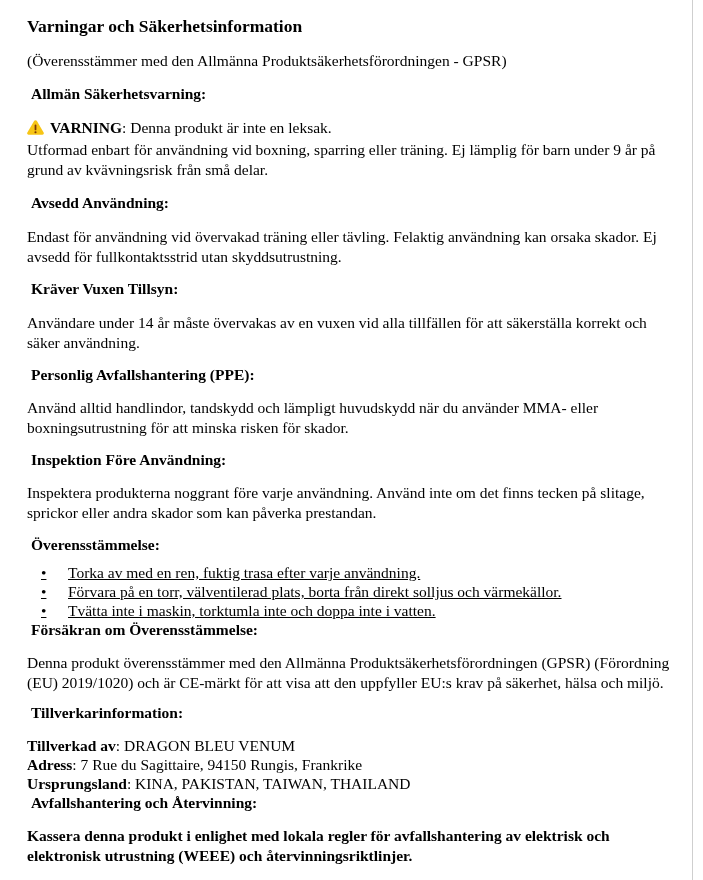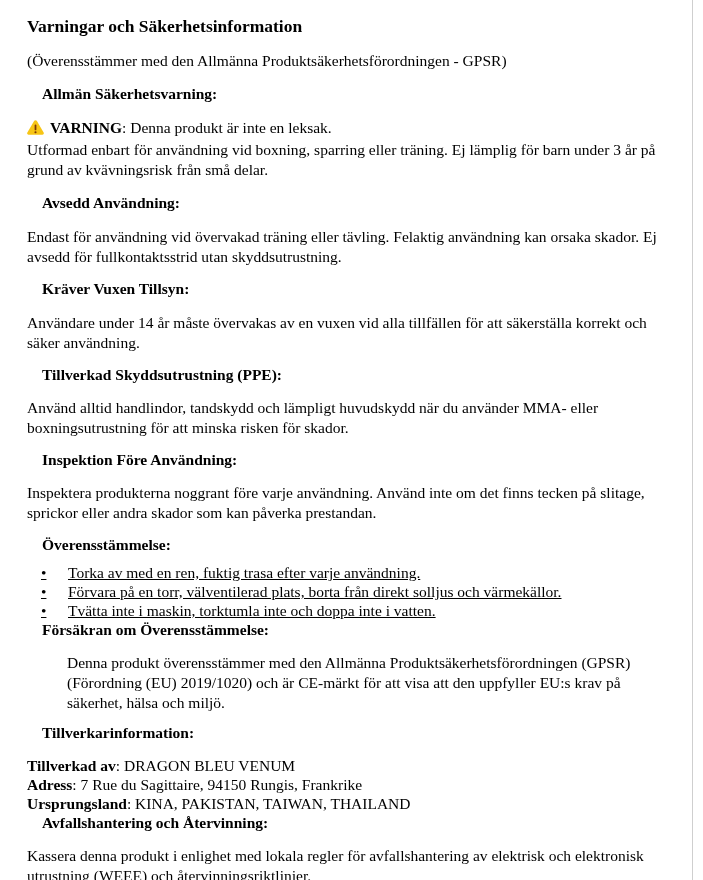--- a/index.html
+++ b/index.html
@@ -9,28 +9,28 @@
     box-sizing:border-box;
     background:#ffffff;
     padding:15px 21px 0 27px;
     font-family:"Liberation Serif", serif;
     font-size:15.5px;line-height:20px;
     color:#000000;
     overflow:hidden;
   }
   .doc-title{font-size:17.5px;line-height:22px;font-weight:bold;margin:0 0 14px;}
   .subtitle{margin:0 0 13px;}
-  .h{font-weight:bold;margin:0 15px 14px;}
+  .h{font-weight:bold;margin:0 4px 14px;}
   .h.mb13{margin-bottom:13px;}
   .h.mb8{margin-bottom:8px;}
   .h.mt0{margin-top:0;}
   .para{margin:0 0 12px;}
   .para.mb13{margin-bottom:13px;}
-  .para.mb10{margin-bottom:10px;margin-left:40px;}
-  .para.mb0{margin-bottom:15px;}
+  .para.mb10{margin-bottom:10px;}
+  .para.mb0{margin-bottom:15px;font-weight:bold;}
   .warning-line{margin:0;}
   .warning-line .wicon{display:inline-block;vertical-align:-2px;margin-right:6px;}
   .bullets{margin:0 0 0 14px;padding:0;}
   .bullet-row{display:flex;line-height:19px;text-decoration:underline;}
   .bullet-marker{width:27px;flex:0 0 27px;}
   .bullet-marker::before{content:"\2022";}
   .mfr{margin:0 0 0;line-height:19px;}
   .mfr-row{margin:0;}
   .scroll-line{
     position:absolute;top:0;bottom:0;right:6px;width:1px;
@@ -50,29 +50,29 @@
 
   <p class="warning-line">
     <span class="wicon">
       <svg width="17" height="15" viewBox="0 0 24 21.5" aria-hidden="true">
         <path d="M13.8 1.2 a2.1 2.1 0 0 0 -3.6 0 L0.35 17.9 A2.15 2.15 0 0 0 2.2 21.1 h19.6 a2.15 2.15 0 0 0 1.85 -3.2 Z" fill="#f7c515"></path>
         <rect x="10.75" y="6.6" width="2.5" height="8.2" rx="1.25" fill="#7a3405"></rect>
         <circle cx="12" cy="17.6" r="1.55" fill="#7a3405"></circle>
       </svg>
     </span><strong>VARNING</strong><span>: Denna produkt är inte en leksak.</span>
   </p>
-  <p class="para mb13">Utformad enbart för användning vid boxning, sparring eller träning. Ej lämplig för barn under 3 år på grund av kvävningsrisk från små delar.</p>
+  <p class="para mb13">Utformad enbart för användning vid boxning, sparring eller träning. Ej lämplig för barn under 9 år på grund av kvävningsrisk från små delar.</p>
 
   <p class="h">Avsedd Användning:</p>
   <p class="para">Endast för användning vid övervakad träning eller tävling. Felaktig användning kan orsaka skador. Ej avsedd för fullkontaktsstrid utan skyddsutrustning.</p>
 
   <p class="h">Kräver Vuxen Tillsyn:</p>
   <p class="para">Användare under 14 år måste övervakas av en vuxen vid alla tillfällen för att säkerställa korrekt och säker användning.</p>
 
-  <p class="h mb13">Tillverkad Skyddsutrustning (PPE):</p>
+  <p class="h mb13">Personlig Avfallshantering (PPE):</p>
   <p class="para">Använd alltid handlindor, tandskydd och lämpligt huvudskydd när du använder MMA- eller boxningsutrustning för att minska risken för skador.</p>
 
   <p class="h mb13">Inspektion Före Användning:</p>
   <p class="para">Inspektera produkterna noggrant före varje användning. Använd inte om det finns tecken på slitage, sprickor eller andra skador som kan påverka prestandan.</p>
 
   <p class="h mb8">Överensstämmelse:</p>
   <div class="bullets">
     <div class="bullet-row">
       <span class="bullet-marker"></span>
       <span>Torka av med en ren, fuktig trasa efter varje användning.</span>

